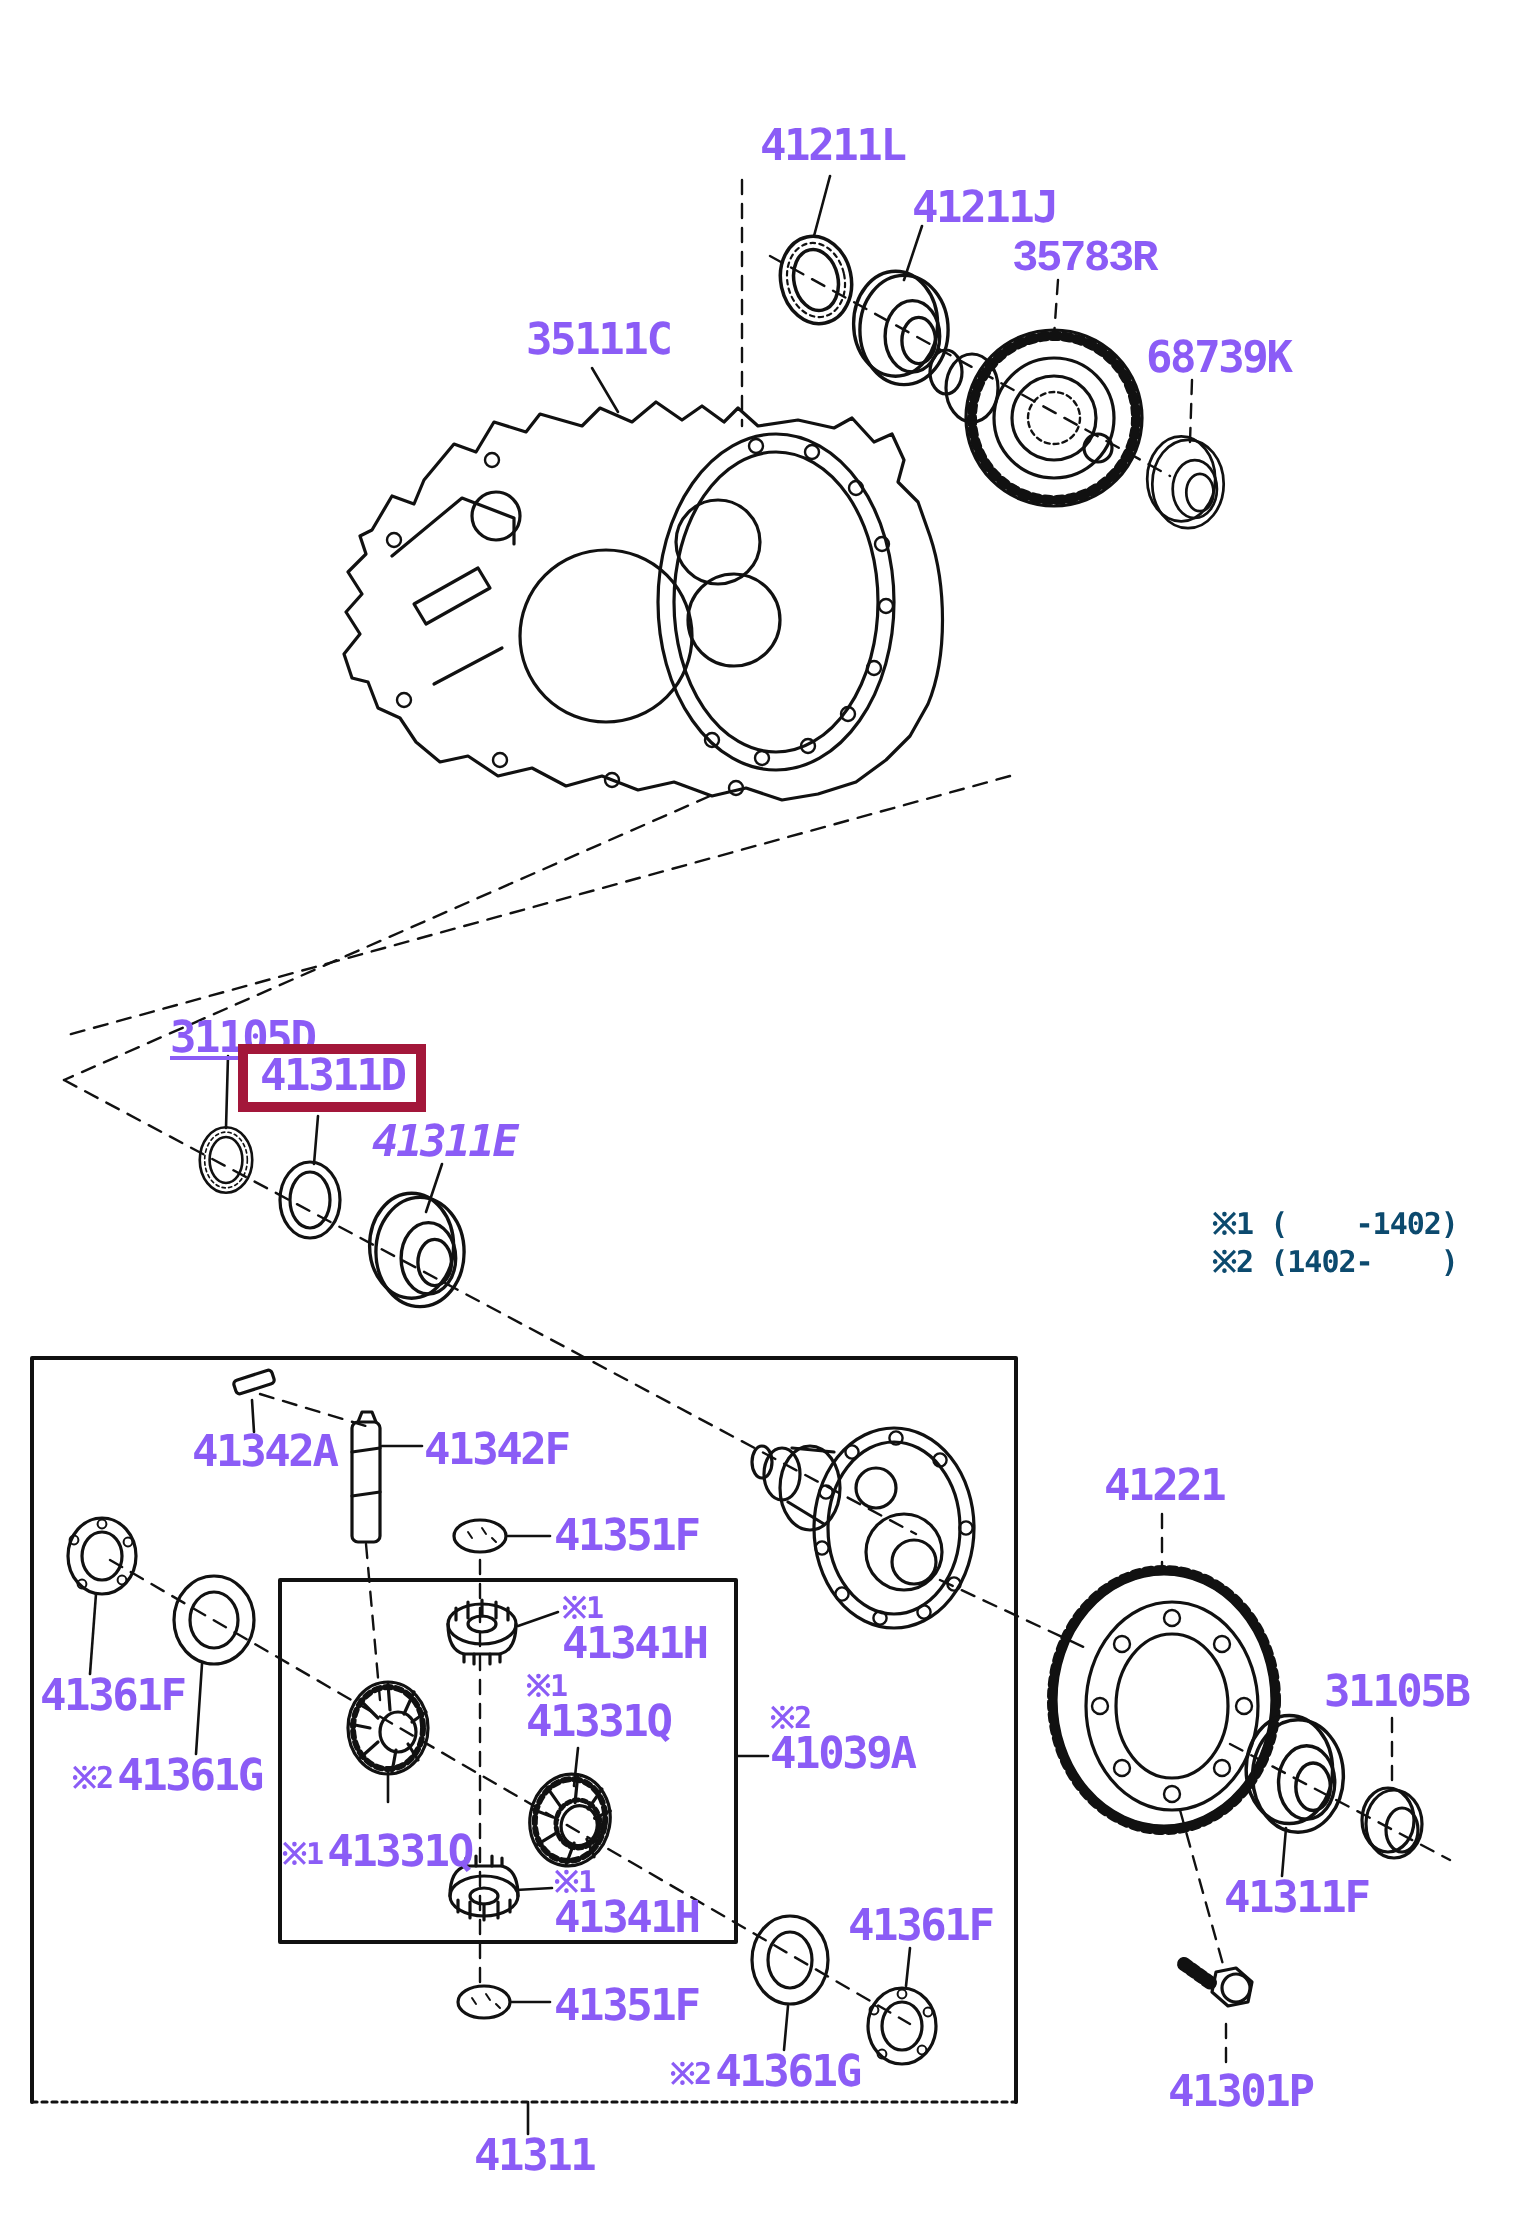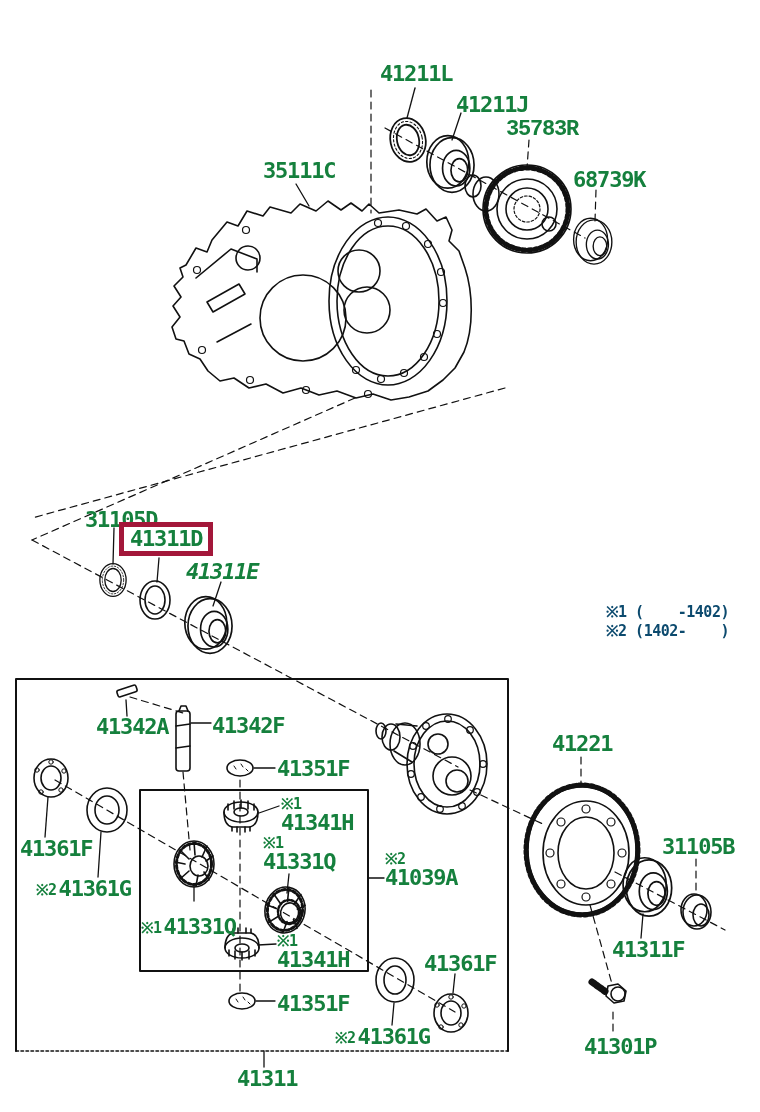--- a/index.html
+++ b/index.html
@@ -4,21 +4,21 @@
 <style>
   html,body{margin:0;padding:0;}
   body{
     width:760px;height:1112px;position:relative;background:#ffffff;
     font-family:"DejaVu Sans Mono","Liberation Mono",monospace;
     overflow:hidden;
   }
   #art{position:absolute;left:0;top:0;}
   .plabel{
     position:absolute;font-weight:bold;font-size:22px;line-height:21px;
-    letter-spacing:-1.2px;color:#15803d;white-space:pre;z-index:5;
+    letter-spacing:-1.2px;color:#8b5cf6;white-space:pre;z-index:5;
   }
   .plabel .note{font-size:15px;letter-spacing:-0.5px;font-weight:bold;}
   .plabel .note.above{display:block;line-height:14px;margin-bottom:1px;}
   .plabel .note.inline{margin-right:2px;vertical-align:1px;}
   .plabel.boxed{
     border:5px solid var(--hl,#A3173A);
     padding:1px 6px 2px 6px;background:#fff;
   }
   .footnote{
     position:absolute;font-size:15px;font-weight:bold;color:#0c4a6e;
@@ -291,21 +291,21 @@
     </g>
   </g>
 </svg>
 
 <div id="labels-layer">
     <div class="plabel" style="left: 380px; top: 63px;"><span>41211L</span></div>
     <div class="plabel" style="left: 436px; top: 94px; margin-left: 20px;"><span>41211J</span></div>
     <div class="plabel" style="left: 506px; top: 119px; font-family: Liberation Mono, monospace;"><span>35783R</span></div>
     <div class="plabel" style="left: 573px; top: 169px;"><span>68739K</span></div>
     <div class="plabel" style="left: 263px; top: 160px;"><span>35111C</span></div>
-    <div class="plabel" style="left: 85px; top: 509px;"><span>31105D</span></div>
+    <div class="plabel" style="left: 85px; top: 509px; text-decoration: underline;"><span>31105D</span></div>
     <div class="plabel boxed" style="left: 119px; top: 522px;"><span>41311D</span></div>
     <div class="plabel" style="left: 186px; top: 561px; font-style: italic;"><span>41311E</span></div>
     <div class="plabel" style="left: 96px; top: 716px; text-align: center;"><span>41342A</span></div>
     <div class="plabel" style="left: 212px; top: 715px;"><span>41342F</span></div>
     <div class="plabel" style="left: 277px; top: 758px;"><span>41351F</span></div>
     <div class="plabel" style="left: 281px; top: 797px;"><span class="note above">※1</span><span>41341H</span></div>
     <div class="plabel" style="left: 263px; top: 836px;"><span class="note above">※1</span><span>41331Q</span></div>
     <div class="plabel" style="left: 385px; top: 852px;"><span class="note above">※2</span><span>41039A</span></div>
     <div class="plabel" style="left: 141px; top: 901px; margin-top: 15px;"><span class="note inline">※1</span><span>41331Q</span></div>
     <div class="plabel" style="left: 277px; top: 934px;"><span class="note above">※1</span><span>41341H</span></div>

